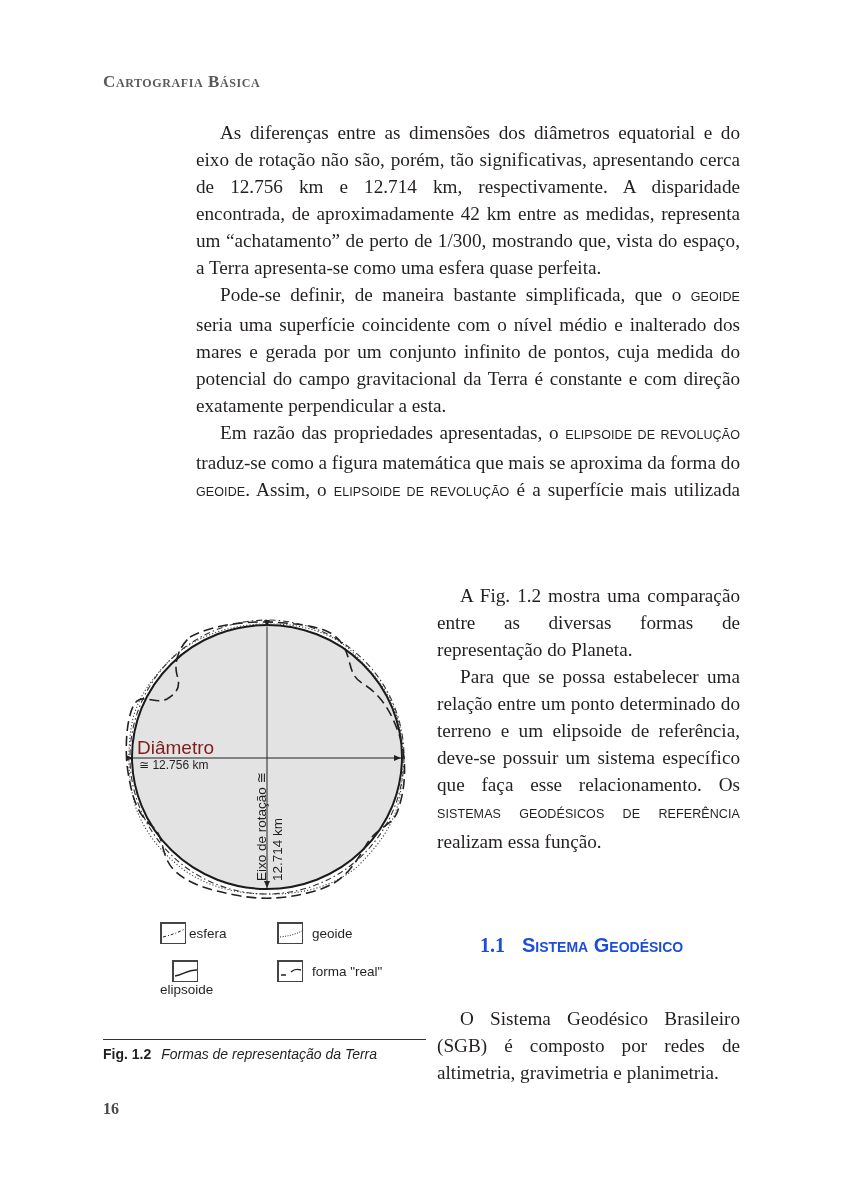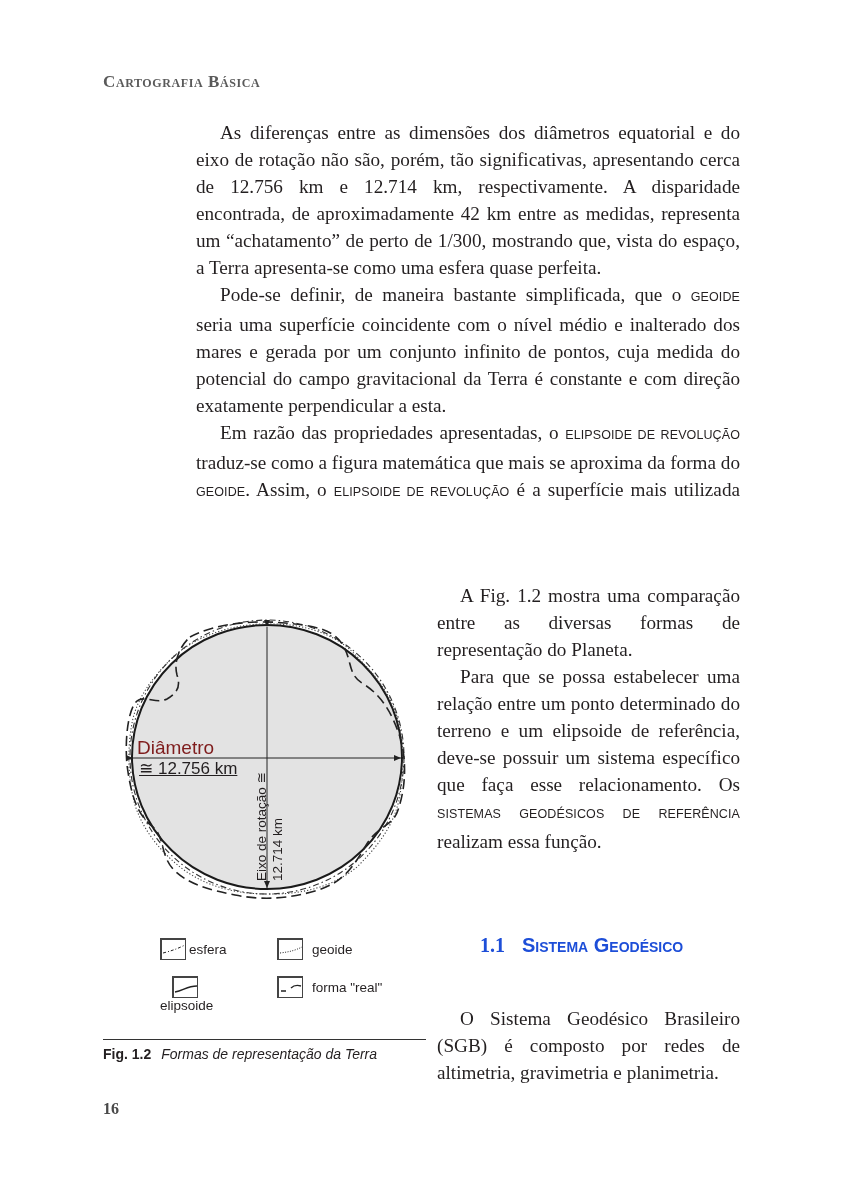--- a/index.html
+++ b/index.html
@@ -15,21 +15,21 @@
     .block3 { position: absolute; left: 437px; top: 1005px; width: 303px; }
     .block3 p { margin: 0; text-indent: 23px; }
     .sc { font-family: "Liberation Sans", "DejaVu Sans", sans-serif; font-size: 12.5px; text-transform: uppercase; letter-spacing: 0.1px; }
     .section-heading { position: absolute; left: 480px; top: 932px; width: 280px;
                        font-family: "Liberation Sans", "DejaVu Sans", sans-serif; font-weight: bold; font-size: 20px; line-height: 27px; color: #1d4ed8; }
     .section-heading .num { display: inline-block; width: 42px; font-family: "Liberation Serif", serif; }
     .section-heading .title { font-variant: small-caps; }
     .section-heading .line2 { padding-left: 42px; display: block; }
     .figure { position: absolute; left: 115px; top: 615px; width: 300px; height: 285px; }
     .legend { position: absolute; left: 160px; top: 922px; width: 260px; height: 70px; }
-    .legend-item { position: absolute; display: flex; align-items: center; font-family: "Liberation Sans", "DejaVu Sans", sans-serif; font-size: 13.5px; color: #231f20; margin-top: 16px; }
+    .legend-item { position: absolute; display: flex; align-items: center; font-family: "Liberation Sans", "DejaVu Sans", sans-serif; font-size: 13.5px; color: #231f20; }
     .legend-box { width: 26px; height: 22px; border: 1px solid #444; margin-right: 3px; box-sizing: border-box; }
     .caption-rule { position: absolute; left: 103px; top: 1039px; width: 323px; height: 0; border-top: 1.2px solid #333; }
     .caption { position: absolute; left: 103px; top: 1046px; font-family: "Liberation Sans", "DejaVu Sans", sans-serif; font-size: 14px; color: #231f20; }
     .caption .label { font-weight: bold; margin-right: 10px; }
     .caption .text { font-style: italic; }
     .page-number { position: absolute; left: 103px; top: 1100px; font-size: 16px; color: #4a4a4a; font-weight: bold; }
   </style>
 </head>
 <body>
 
@@ -69,21 +69,21 @@
     <path fill="none" stroke="#444" stroke-width="1.1" stroke-dasharray="1.2 2" d="M152,9 C190,8 225,20 245,45 C262,62 276,80 283,105 C290,130 289,160 284,185 C278,212 262,232 242,252 C220,270 190,280 152,279 C118,279 88,270 65,252 C45,236 28,215 20,190 C13,165 12,135 17,108 C22,82 38,62 58,42 C80,22 115,9 152,9 Z"></path>
 
     <path fill="none" stroke="#222" stroke-width="1.6" stroke-dasharray="10 5" d="M75,22 C100,8 140,5 170,8 C200,11 218,14 228,30 C238,48 232,60 250,70 C268,82 278,100 286,125 C292,150 290,175 283,195 C278,212 262,210 250,232 C238,252 228,268 200,276 C175,283 150,286 120,280 C95,275 75,270 60,256 C45,242 50,222 38,212 C22,200 16,180 12,150 C10,128 12,100 20,88 C28,78 40,90 52,84 C62,78 66,72 62,60 C58,45 66,30 75,22 Z"></path>
 
     <line x1="18" y1="143" x2="286" y2="143" stroke="#222" stroke-width="1" marker-end="url(#arr)" marker-start="url(#arr)"></line>
     <line x1="152" y1="12" x2="152" y2="273" stroke="#222" stroke-width="1" marker-end="url(#arr)" marker-start="url(#arr)"></line>
     <foreignObject x="22" y="122" width="140" height="22">
       <div xmlns="http://www.w3.org/1999/xhtml" style="font-family:'Liberation Sans','DejaVu Sans',sans-serif;font-size:19px;color:#7f1d1d;">Diâmetro equatorial</div>
     </foreignObject>
     <foreignObject x="24" y="143" width="120" height="20">
-      <div xmlns="http://www.w3.org/1999/xhtml" style="font-family:'Liberation Sans','DejaVu Sans',sans-serif;font-size:17px;color:#231f20;text-decoration:underline;">≅ 12.756 km</div>
+      <div xmlns="http://www.w3.org/1999/xhtml" style="font-family:'Liberation Sans','DejaVu Sans',sans-serif;font-size:12px;color:#231f20;">≅ 12.756 km</div>
     </foreignObject>
     <g transform="translate(138,266) rotate(-90)">
       <foreignObject x="0" y="0" width="150" height="18">
         <div xmlns="http://www.w3.org/1999/xhtml" style="font-family:'Liberation Sans','DejaVu Sans',sans-serif;font-size:13.5px;color:#231f20;white-space:nowrap;">Eixo de rotação ≅</div>
       </foreignObject>
     </g>
     <g transform="translate(155,266) rotate(-90)">
       <foreignObject x="0" y="0" width="120" height="18">
         <div xmlns="http://www.w3.org/1999/xhtml" style="font-family:'Liberation Sans','DejaVu Sans',sans-serif;font-size:13.5px;color:#231f20;white-space:nowrap;">12.714 km</div>
       </foreignObject>

